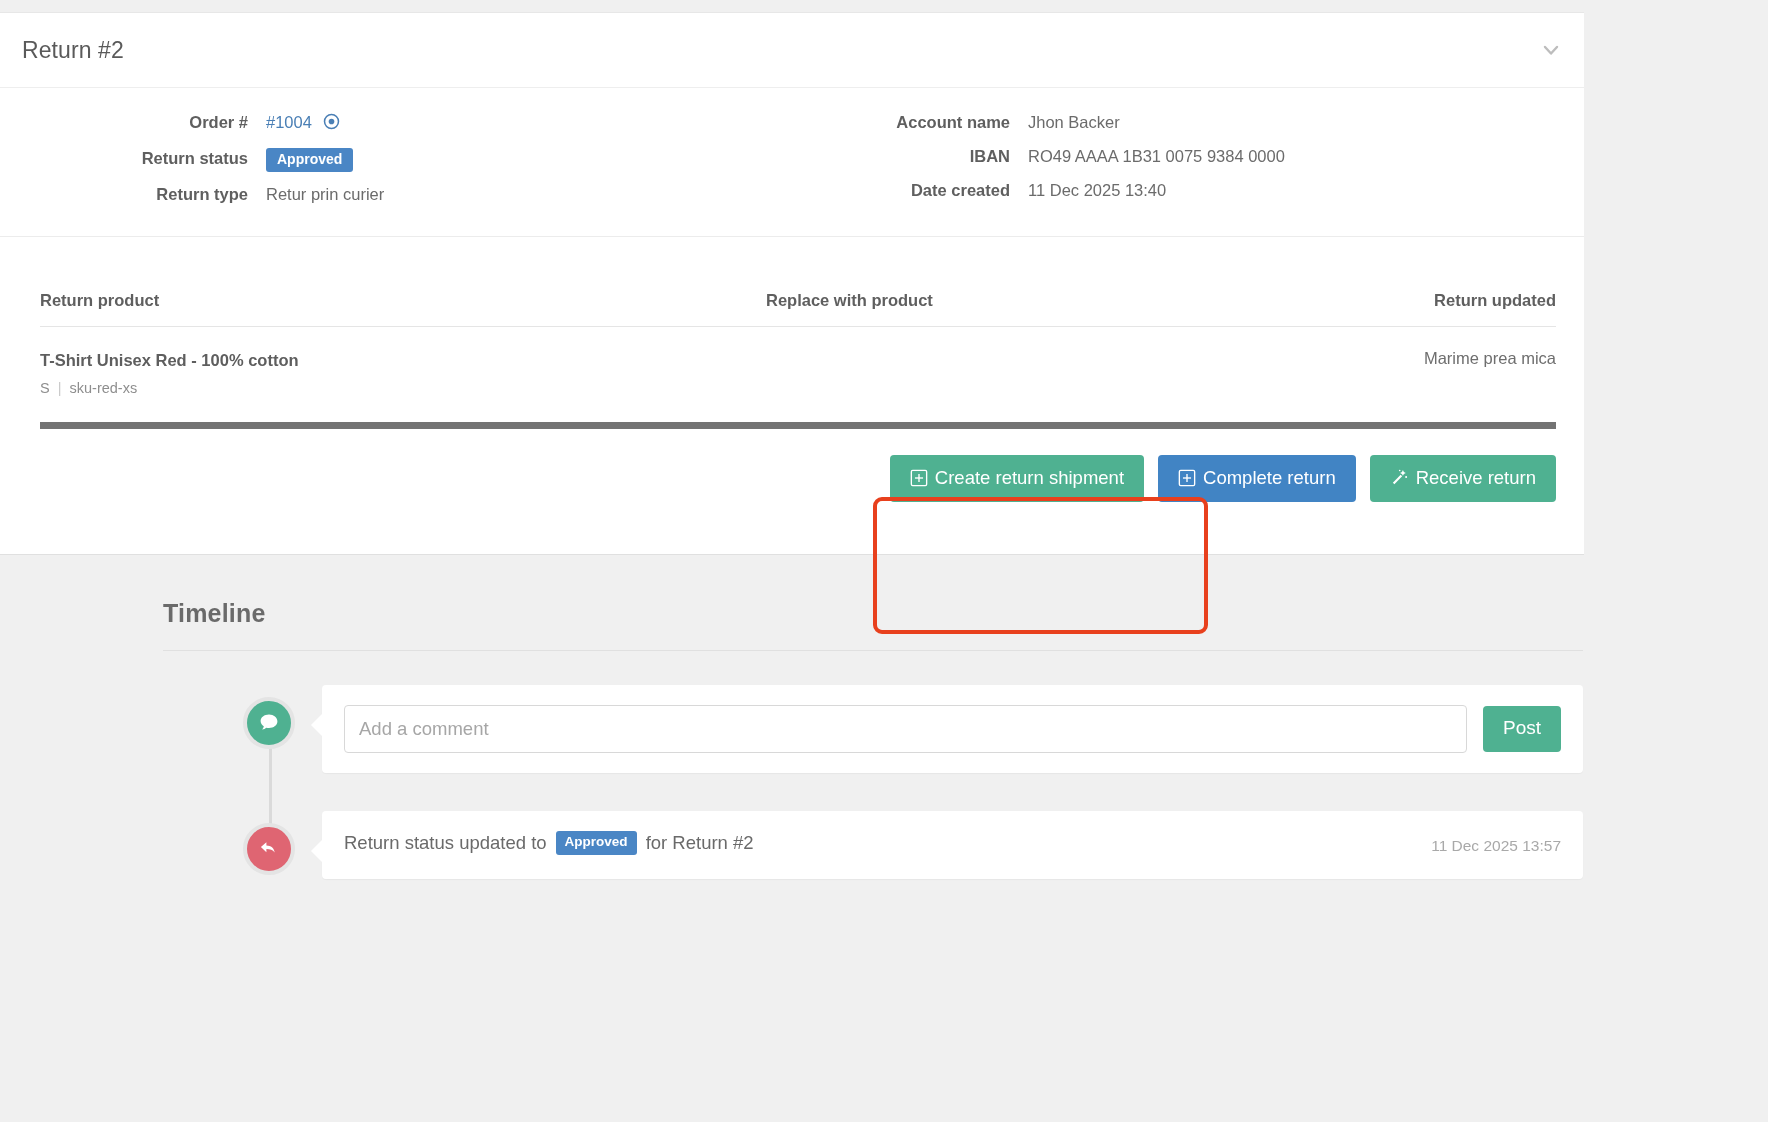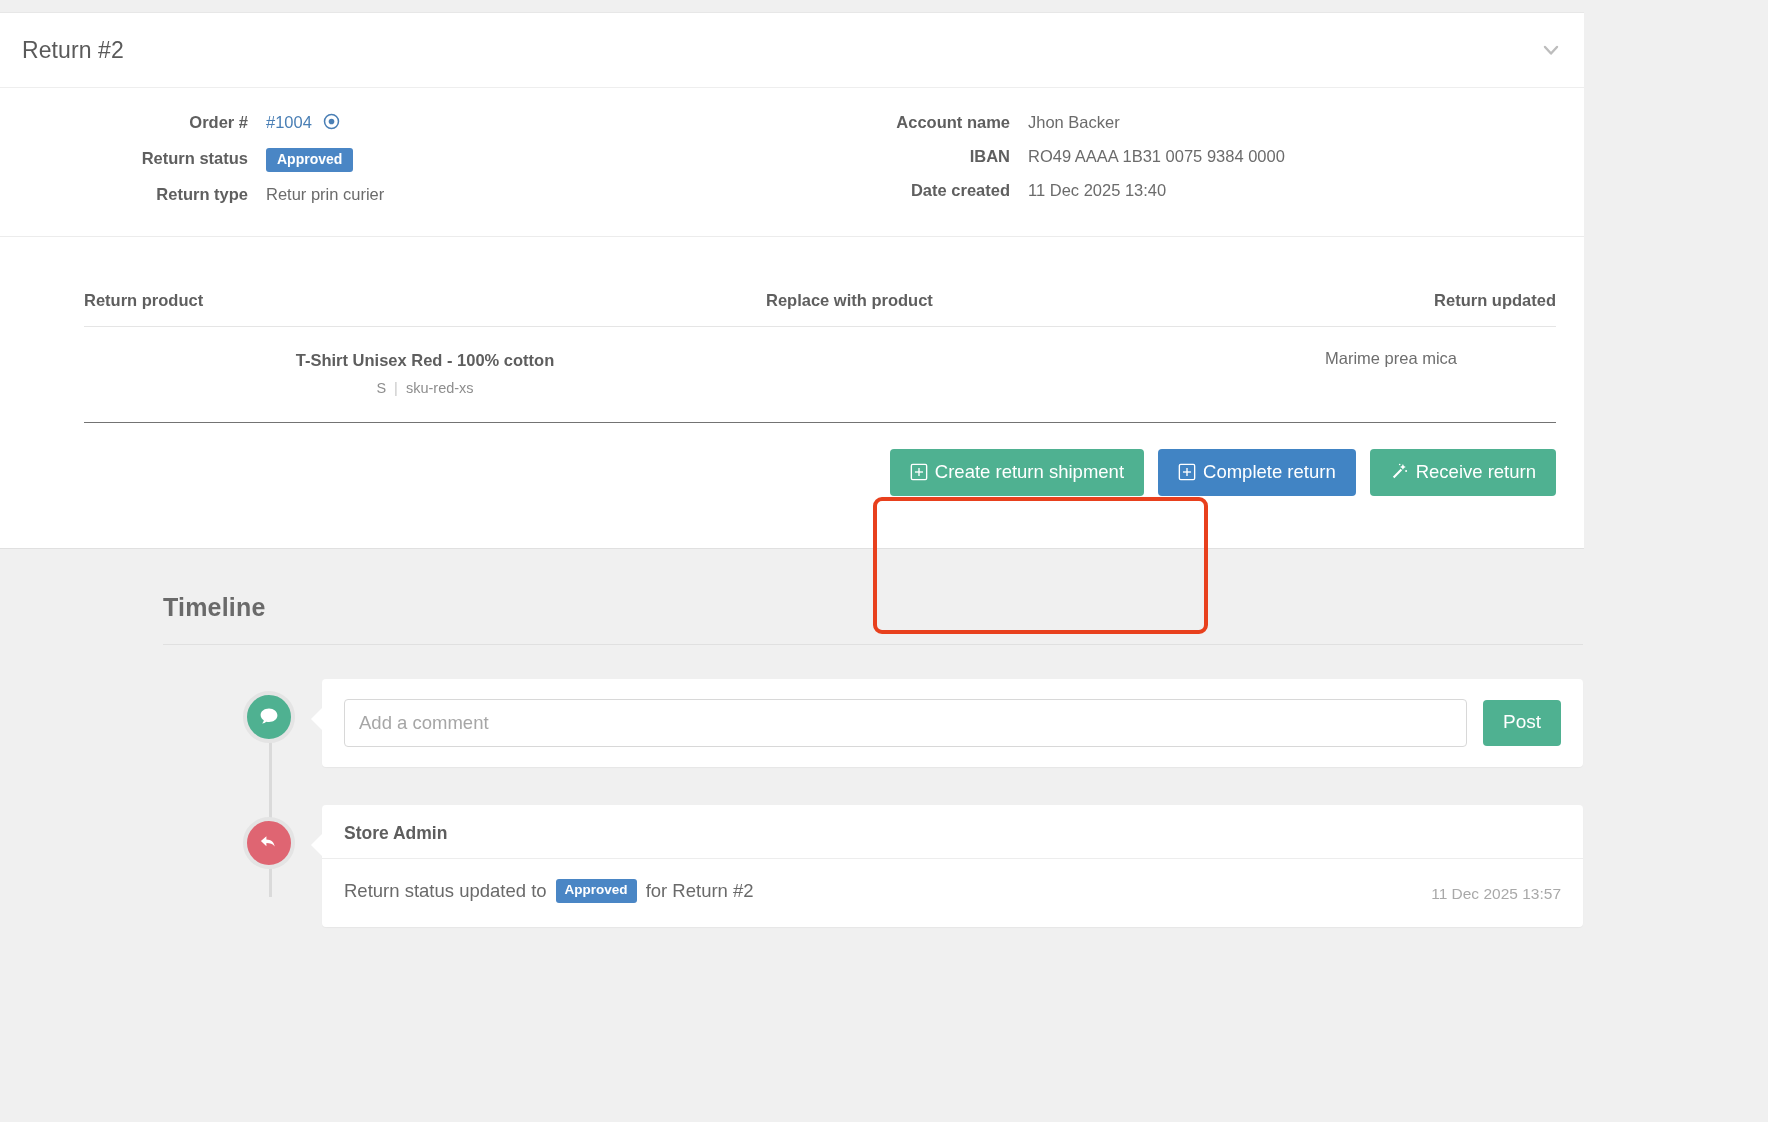--- a/index.html
+++ b/index.html
@@ -104,41 +104,40 @@
     font-weight: bold;
     padding: 4px 11px 5px;
     border-radius: 3px;
     line-height: 1.1;
   }
 
   
   .sep-full { height: 1px; background: #ececec; }
 
   
-  .table-wrap { padding: 0 40px; margin-left: 44px; }
+  .table-wrap { padding: 0 40px; }
   .prod-table {
     width: 100%;
     border-collapse: collapse;
     margin-top: 54px;
   }
   .prod-table th {
     font-size: 16.5px;
     font-weight: bold;
     color: #5f5f5f;
     text-align: left;
     padding: 0 0 16px 0;
     border-bottom: 1px solid #e5e5e5;
   }
   .prod-table th.c2 { text-align: left; width: 460px; }
   .prod-table th.c3 { text-align: right; width: 330px; }
   .prod-table td {
     padding: 22px 0 24px 0;
     vertical-align: top;
-    border-bottom: 1px solid #737373;
-    text-align: center;
+    border-bottom: 7px solid #737373;
   }
   .prod-name {
     font-size: 16.5px;
     font-weight: bold;
     color: #5e5e5e;
     line-height: 1.35;
   }
   .prod-variant {
     font-size: 14.5px;
     color: #8e8e8e;
@@ -483,21 +482,20 @@
           </div>
         </div>
 
         <div class="tl-item">
           <div class="tl-bullet red">
             <svg width="24" height="24" viewBox="0 0 24 24" fill="#ffffff">
               <path d="M9.4 5.2v3.2c4.6.15 7.6 2.4 8.3 7.0-1.9-2.35-4.6-3.35-8.3-3.35v3.25L3.9 9.9z"></path>
             </svg>
           </div>
           <div class="tl-card">
-            <div class="event-head">Store Admin</div>
             <div class="event-body">
               <div class="event-text">
                 <span>Return status updated to</span>
                 <span class="badge-sm">Approved</span>
                 <span>for Return #2</span>
               </div>
               <div class="event-time">11 Dec 2025 13:57</div>
             </div>
           </div>
         </div>

